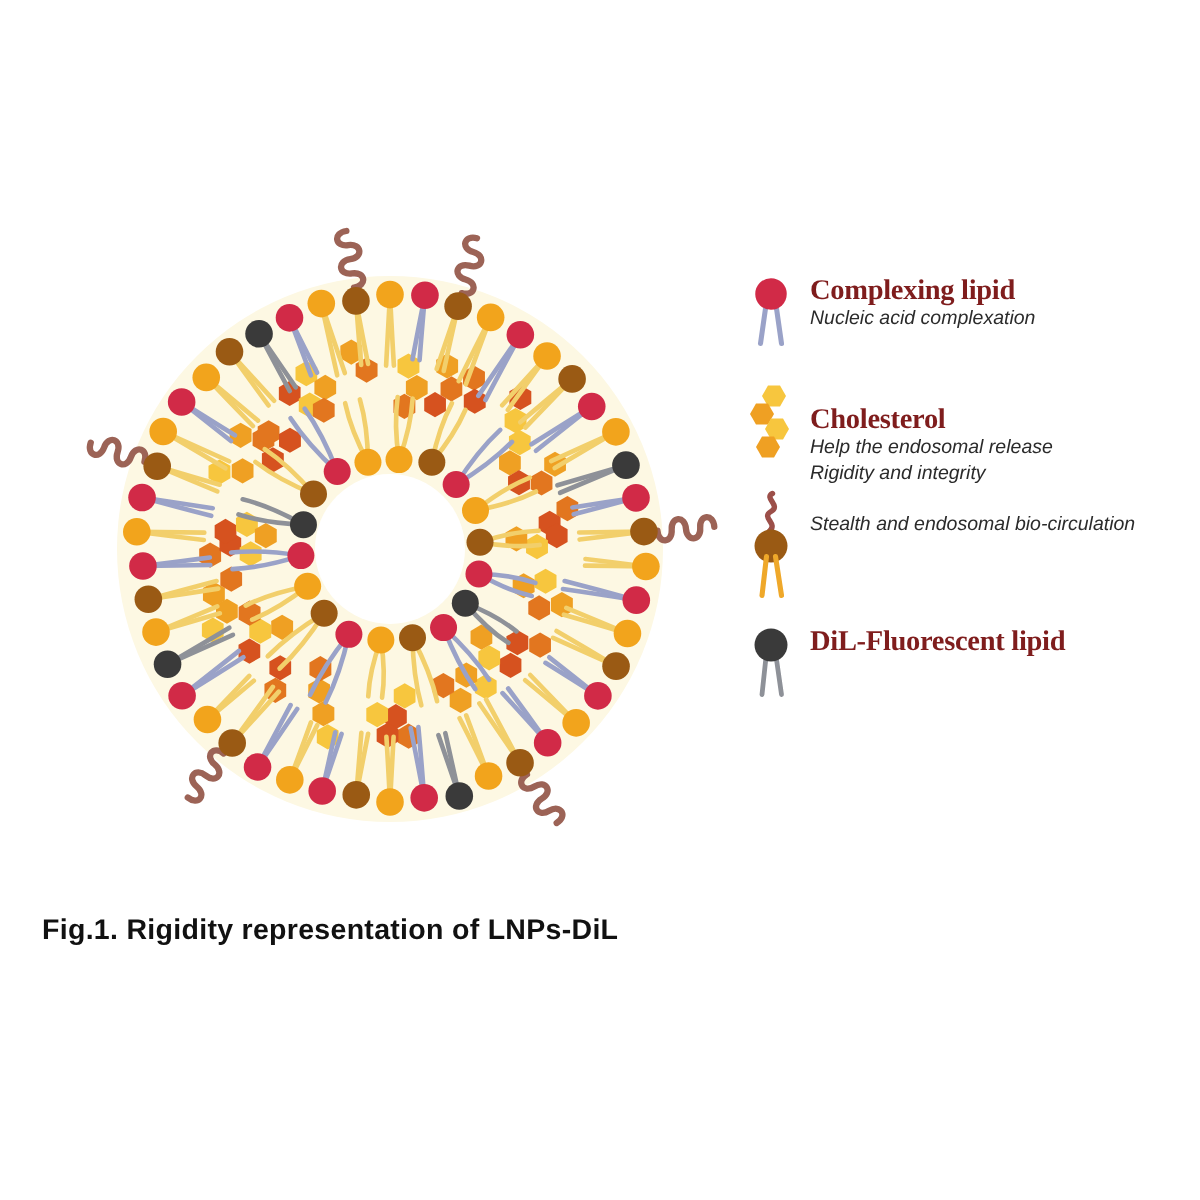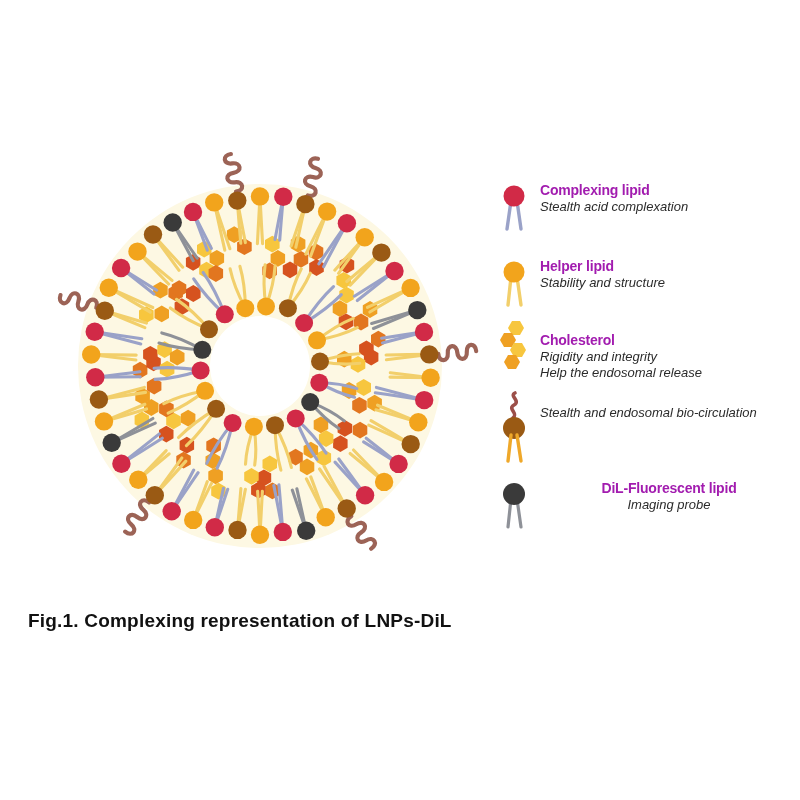--- a/index.html
+++ b/index.html
@@ -39,24 +39,24 @@
   .legend-icon {
     position: absolute;
     left: 0;
     top: 0;
     width: 34px;
   }
   .legend-text {
     margin-left: 42px;
   }
   .legend-title {
-    font-family: Liberation Sans, sans-serif;
+    font-family: Liberation Serif, serif;
     font-weight: bold;
-    font-size: 14px;
-    color: #a21caf;
+    font-size: 19px;
+    color: #7f1d1d;
     letter-spacing: -0.2px;
     line-height: 1.12;
     white-space: nowrap;
   }
   .legend-sub {
     font-family: "Liberation Sans", sans-serif;
     font-style: italic;
     font-size: 13px;
     color: #2b2b2b;
     line-height: 1.28;
@@ -558,71 +558,59 @@
   <div id="legend">
 
     <div class="legend-row" style="height:70px;">
       <svg class="legend-icon" height="56" width="34" viewBox="0 0 34 56">
         <path d="M13 18 L9 46" stroke="#9aa2c8" stroke-width="3.4" fill="none" stroke-linecap="round"></path>
         <path d="M19 18 L23 46" stroke="#9aa2c8" stroke-width="3.4" fill="none" stroke-linecap="round"></path>
         <circle cx="16" cy="13" r="10.5" fill="#d12a47"></circle>
       </svg>
       <div class="legend-text">
         <div class="legend-title">Complexing lipid</div>
-        <div class="legend-sub">Stealth acid complexation</div>
+        <div class="legend-sub">Nucleic acid complexation</div>
       </div>
     </div>
 
-    <div class="legend-row" style="height:58px; margin-top:6px;">
-      <svg class="legend-icon" height="56" width="34" viewBox="0 0 34 56">
-        <path d="M13 18 L10 46" stroke="#f2cf6b" stroke-width="3.4" fill="none" stroke-linecap="round"></path>
-        <path d="M19 18 L23 46" stroke="#f2cf6b" stroke-width="3.4" fill="none" stroke-linecap="round"></path>
-        <circle cx="16" cy="13" r="10.5" fill="#f2a41c"></circle>
-      </svg>
-      <div class="legend-text">
-        <div class="legend-title">Helper lipid</div>
-        <div class="legend-sub">Stability and structure</div>
-      </div>
-    </div>
 
     <div class="legend-row" style="height:70px; margin-top:16px;">
       <svg class="legend-icon" height="58" width="34" viewBox="0 0 34 58" style="top:-14px;">
         <polygon points="14,2 22,2 26,9 22,16 14,16 10,9" fill="#f7c63e"></polygon>
         <polygon points="6,14 14,14 18,21 14,28 6,28 2,21" fill="#efa023"></polygon>
         <polygon points="16,24 24,24 28,31 24,38 16,38 12,31" fill="#f7c63e"></polygon>
         <polygon points="10,36 18,36 22,43 18,50 10,50 6,43" fill="#efa023"></polygon>
       </svg>
       <div class="legend-text">
         <div class="legend-title">Cholesterol</div>
+        <div class="legend-sub">Help the endosomal release</div>
         <div class="legend-sub">Rigidity and integrity</div>
-        <div class="legend-sub">Help the endosomal release</div>
       </div>
     </div>
 
     <div class="legend-row" style="height:62px; margin-top:2px;">
       <svg class="legend-icon" height="76" width="34" viewBox="0 0 34 76" style="top:-16px;">
         <path d="M17 4 C11 7, 23 12, 16 16 C9 20, 21 24, 15 29" stroke="#9c4f49" stroke-width="3.6" fill="none" stroke-linecap="round"></path>
         <circle cx="16" cy="39" r="11" fill="#9a5a14"></circle>
         <path d="M13 46 L10 72" stroke="#efa82a" stroke-width="3.4" fill="none" stroke-linecap="round"></path>
         <path d="M19 46 L23 72" stroke="#efa82a" stroke-width="3.4" fill="none" stroke-linecap="round"></path>
       </svg>
       <div class="legend-text">
         <div class="legend-sub">Stealth and endosomal bio-circulation</div>
       </div>
     </div>
 
-    <div class="legend-row" style="height:58px; margin-top:14px;text-align:center;">
+    <div class="legend-row" style="height:58px; margin-top:14px;">
       <svg class="legend-icon" height="56" width="34" viewBox="0 0 34 56">
         <path d="M13 18 L10 46" stroke="#8e9198" stroke-width="3.2" fill="none" stroke-linecap="round"></path>
         <path d="M19 18 L23 46" stroke="#8e9198" stroke-width="3.2" fill="none" stroke-linecap="round"></path>
         <circle cx="16" cy="13" r="11" fill="#3a3a3a"></circle>
       </svg>
       <div class="legend-text">
         <div class="legend-title">DiL-Fluorescent lipid</div>
-        <div class="legend-sub">Imaging probe</div>
       </div>
     </div>
 
   </div>
 
-  <div id="caption">Fig.1. Complexing representation of LNPs-DiL</div>
+  <div id="caption">Fig.1. Rigidity representation of LNPs-DiL</div>
 
 </div>
 
 </body></html>

